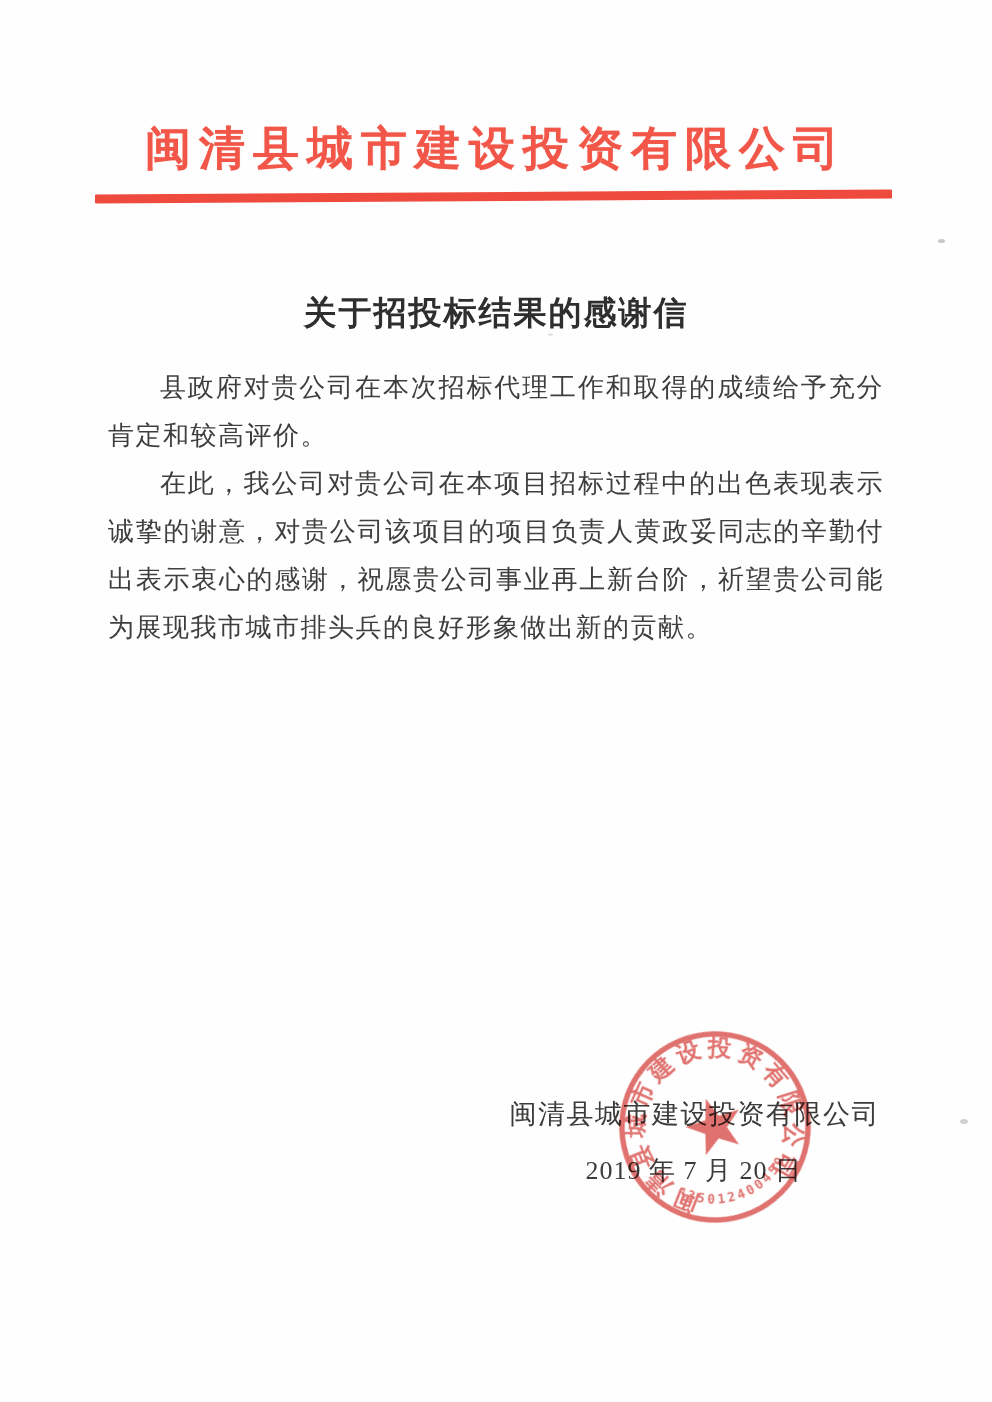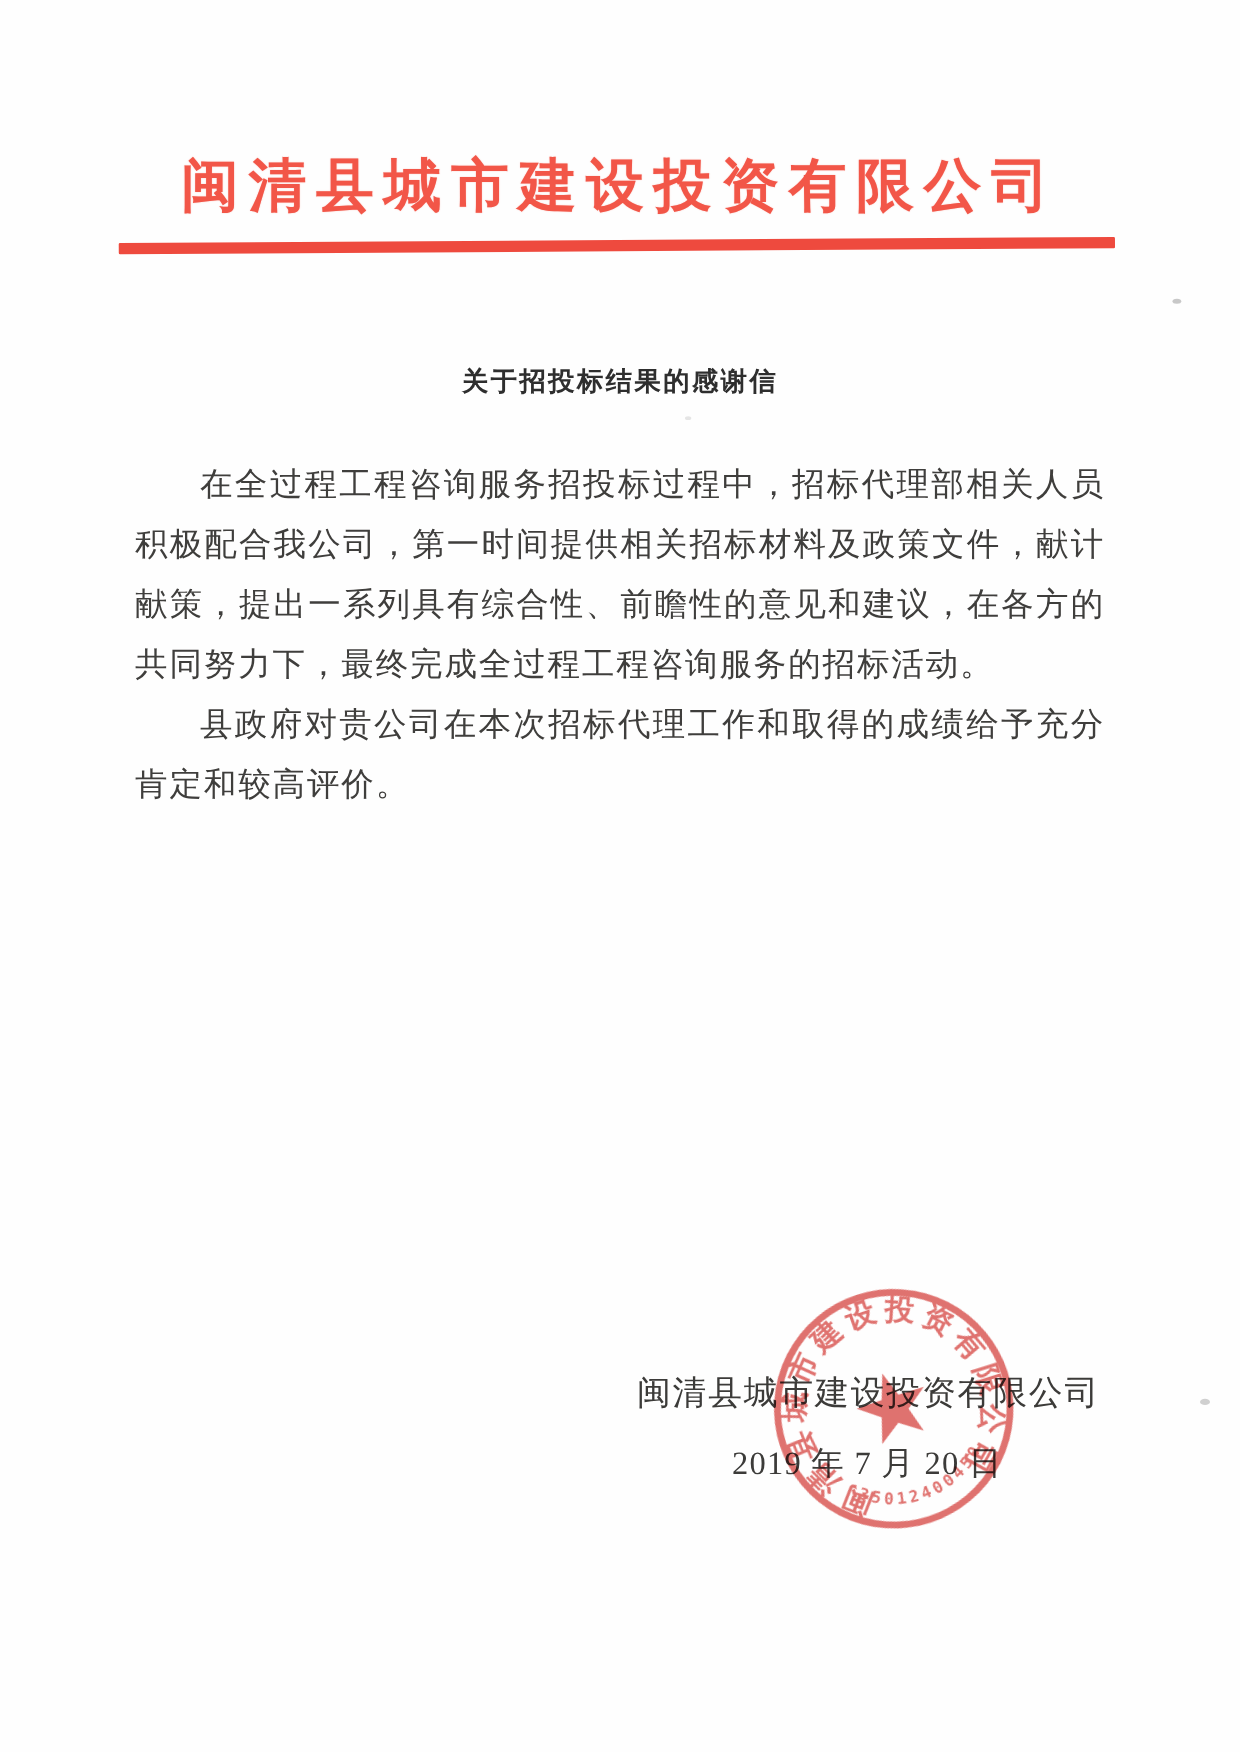--- a/index.html
+++ b/index.html
@@ -28,21 +28,21 @@
     transform:rotate(-0.35deg);
     border-radius:1px;
   }
 
   
   .doc-title{
     position:absolute;top:291px;left:0;width:100%;
     text-align:center;
     font-family:"Liberation Sans","DejaVu Sans",sans-serif;
     font-weight:bold;
-    font-size:21px;
+    font-size:33px;
     letter-spacing:2px;
     color:#2e2e2e;
   }
 
   
   .letter-body{
     position:absolute;top:364px;left:108px;width:776px;
     font-size:26px;
     line-height:47.9px;
     letter-spacing:1.5px;
@@ -88,22 +88,22 @@
 <body>
 
 <div class="page">
 
   <div class="letterhead">闽清县城市建设投资有限公司</div>
   <div class="red-rule"></div>
 
   <div class="doc-title">关于招投标结果的感谢信</div>
 
   <div class="letter-body">
-    <p class="indent">在全过程工程咨询服务招投标过程中，招标代理部相关人员积极配合我公司，第一时间提供相关招标材料及政策文件，献计献策，提出一系列具有综合性、前瞻性的意见和建议，在各方的共同努力下，最终完成全过程工程咨询服务的招标活动。</p>
     <p class="indent">县政府对贵公司在本次招标代理工作和取得的成绩给予充分肯定和较高评价。</p>
+    <p class="indent">在此，我公司对贵公司在本项目招标过程中的出色表现表示诚挚的谢意，对贵公司该项目的项目负责人黄政妥同志的辛勤付出表示衷心的感谢，祝愿贵公司事业再上新台阶，祈望贵公司能为展现我市城市排头兵的良好形象做出新的贡献。</p>
   </div>
 
   <div class="signature-line">闽清县城市建设投资有限公司</div>
   <div class="date-line">2019 年 7 月 20 日</div>
 
   <svg class="stamp" viewBox="0 0 200 200" xmlns="http://www.w3.org/2000/svg">
     <defs>
       <path id="arcTop" d="M 64 162.3 A 72 72 0 1 1 136 162.3" fill="none"></path>
       <path id="arcBottom" d="M 40 150 A 80 80 0 0 0 160 150" fill="none"></path>
     </defs>

